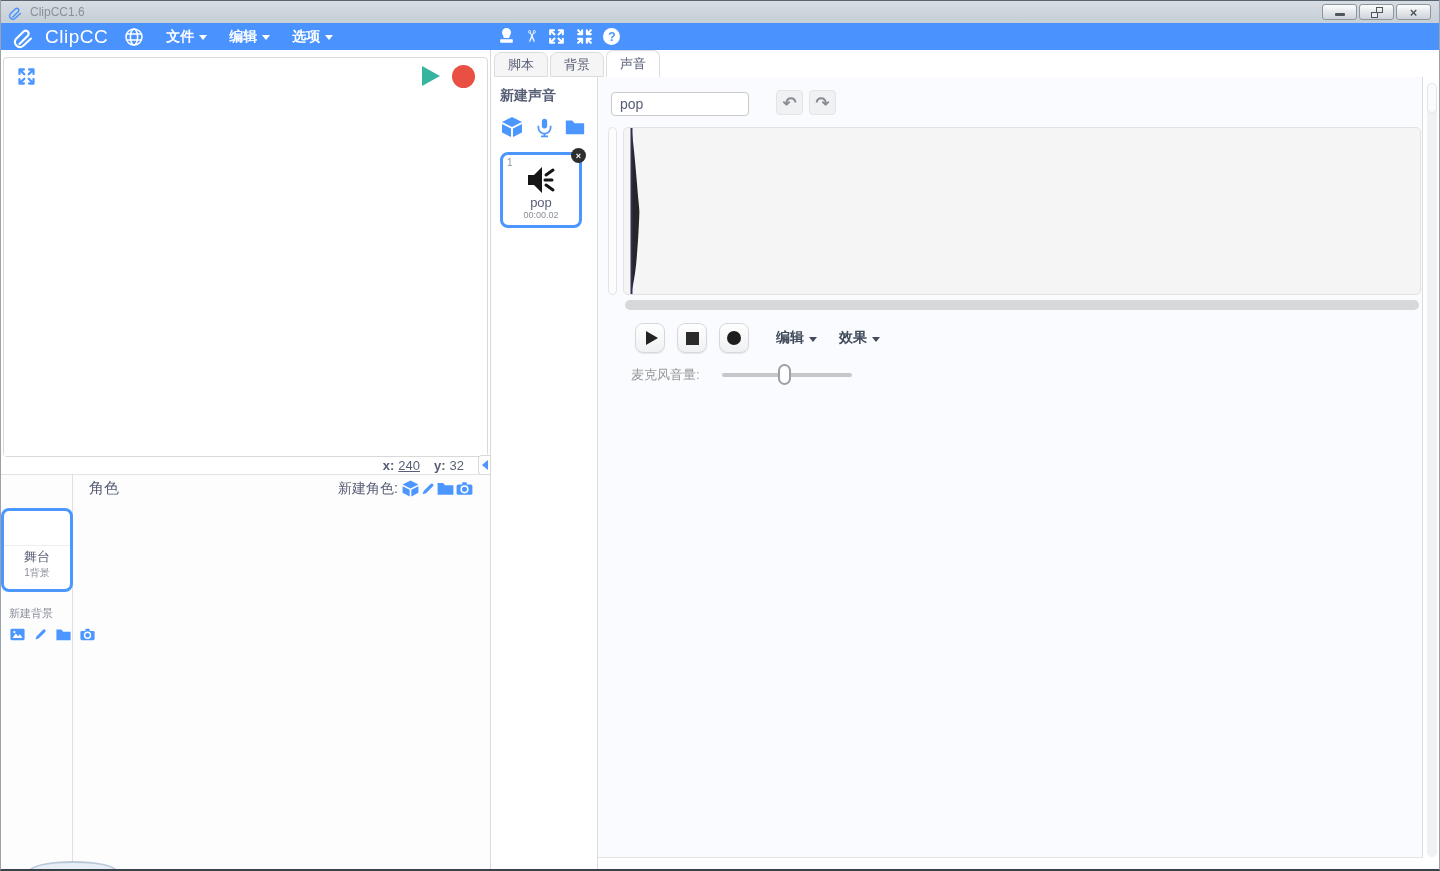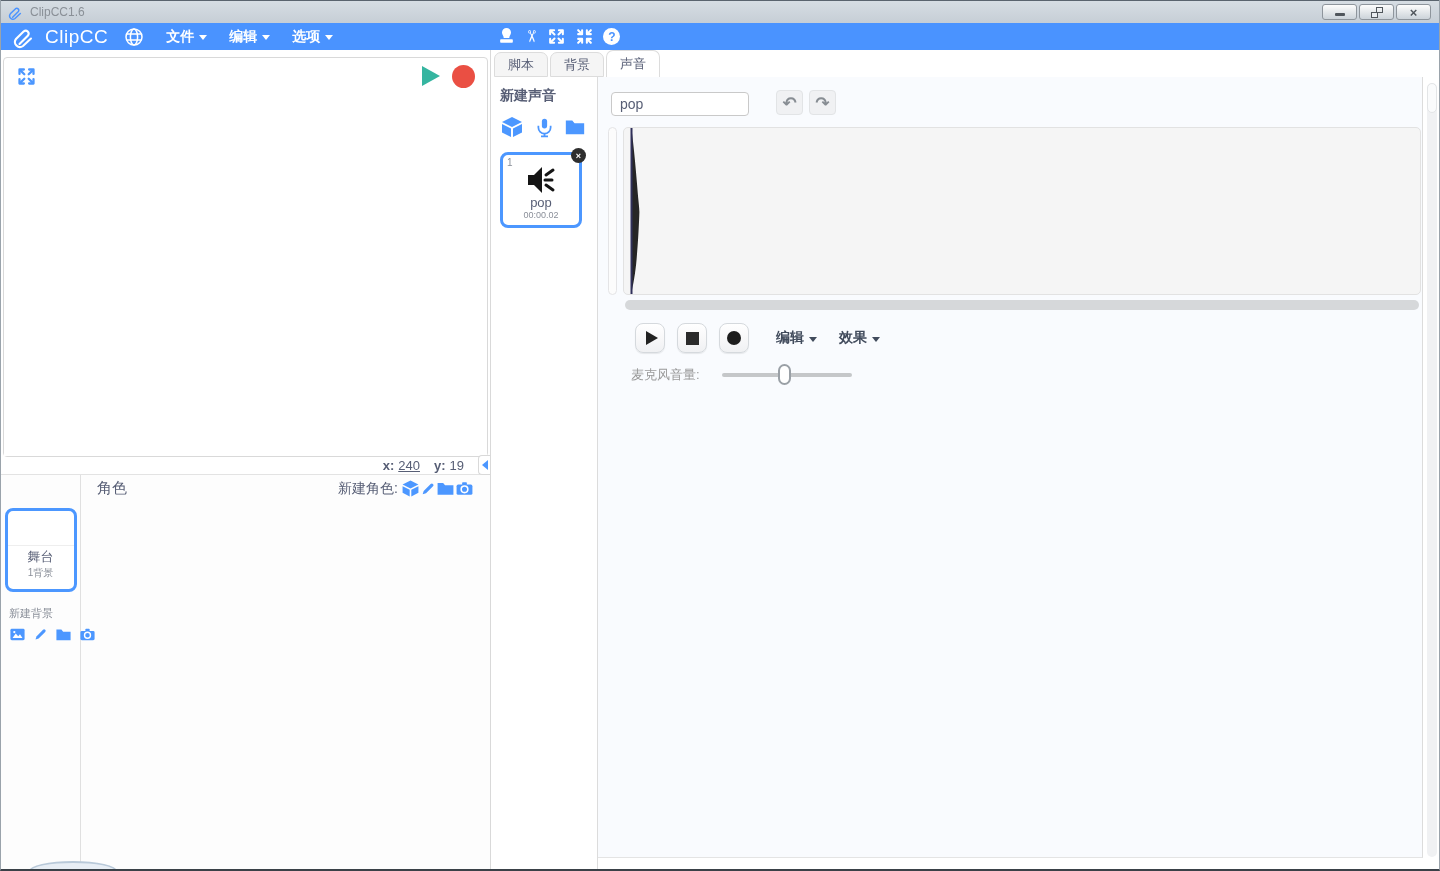--- a/index.html
+++ b/index.html
@@ -40,21 +40,21 @@
   .stop-circle { width:23px; height:23px; border-radius:50%; background:#ea4f43; cursor:pointer; }
   .stage-canvas { flex:1; background:#fff; }
   .coords-row { height:18px; display:flex; align-items:center; justify-content:flex-end; padding-right:26px; font-size:13px; color:#575e75; border-bottom:1px solid #e3e3e3; position:relative; }
   .coords-row b { font-weight:bold; margin-right:4px; }
   .coords-row .val { margin-right:14px;text-decoration:underline; }
   .collapse-tab { position:absolute; right:0; top:-2px; width:12px; height:20px; border:1px solid #d9d9d9; border-right:none; border-radius:4px 0 0 4px; background:#fff; display:flex; align-items:center; justify-content:center; cursor:pointer; }
   .tri-left { width:0; height:0; border-top:5px solid transparent; border-bottom:5px solid transparent; border-right:6px solid #4c97ff; }
 
   
   .sprite-region { flex:1; display:flex; background:#fdfdfd; }
-  .stage-col { width:80px; border-right:1px solid #e0e0e0; background:#fdfdfd; padding-top:33px; }
+  .stage-col { width:72px; border-right:1px solid #e0e0e0; background:#fdfdfd; padding-top:33px; }
   .stage-card { margin:0 auto; width:72px; height:84px; border:3px solid #4c97ff; border-radius:8px; background:#fff; display:flex; flex-direction:column; cursor:pointer; }
   .stage-card .preview { flex:1; border-bottom:1px solid #eee; }
   .stage-card .s-name { text-align:center; font-size:13px; color:#575e75; margin-top:2px; }
   .stage-card .s-count { text-align:center; font-size:10px; color:#8a8f99; margin-bottom:9px; }
   .new-backdrop-label { font-size:11px; color:#8a8f99; margin:14px 0 0 8px; }
   .backdrop-icons { display:flex; gap:7px; margin:5px 0 0 8px; }
   .sprite-list { flex:1; display:flex; flex-direction:column; }
   .sprite-header { height:27px; display:flex; align-items:center; padding:0 16px; }
   .sprite-header .sp-title { font-size:15px; color:#575e75; }
   .sprite-header .right-tools { margin-left:auto; display:flex; align-items:center; }
@@ -199,21 +199,21 @@
             <span class="green-flag"></span>
             <span class="stop-circle"></span>
           </div>
         </div>
         <div class="stage-canvas"></div>
       </div>
       <div class="coords-row">
         <b>x:</b>
         <span class="val">240</span>
         <b>y:</b>
-        <span>19</span>
+        <span>32</span>
         <span class="collapse-tab">
             <span class="tri-left"></span>
           </span>
       </div>
       <div class="sprite-region">
         <div class="stage-col">
           <div class="stage-card">
             <div class="preview"></div>
             <div class="s-name">舞台</div>
             <div class="s-count">1背景</div>

